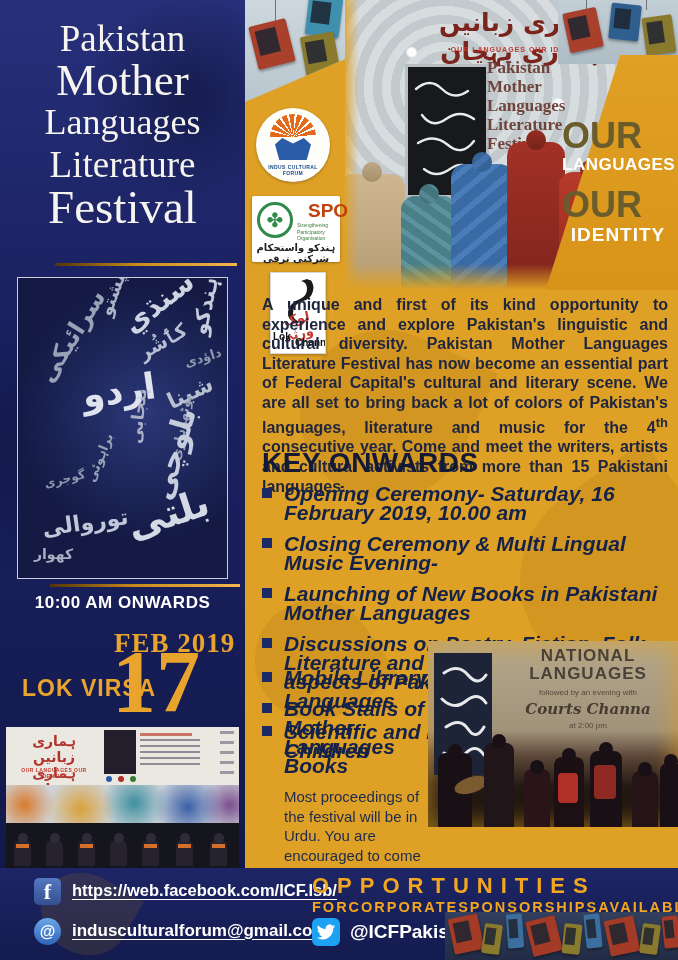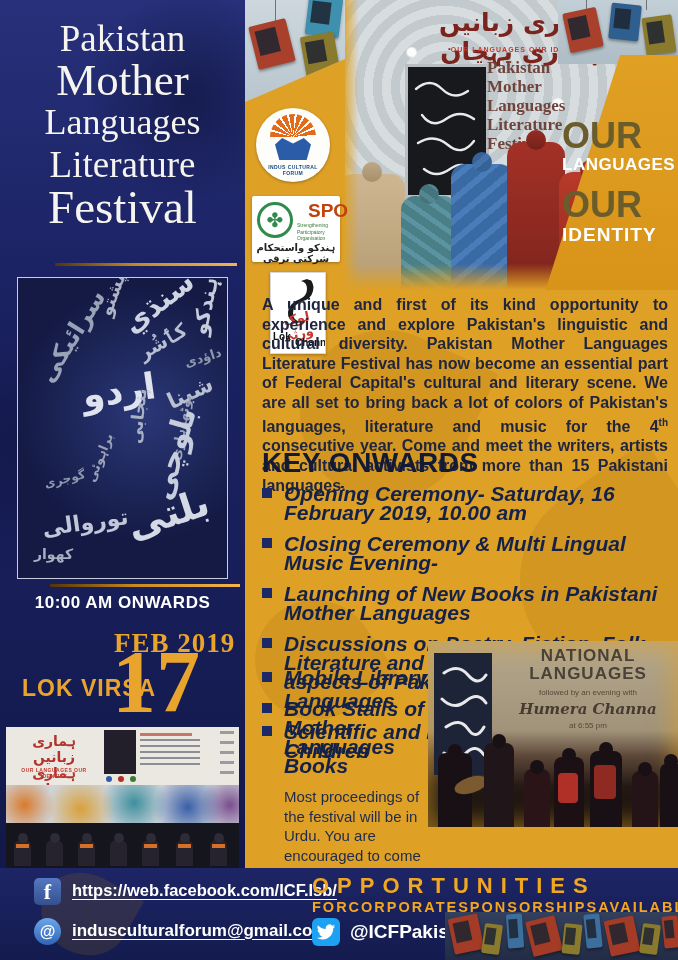--- a/index.html
+++ b/index.html
@@ -178,21 +178,21 @@
     <div class="book" style="left:86px;top:16px;width:30px;height:38px;background:#8a7a2e;transform:rotate(-8deg);">
         <i></i>
       </div>
   </div>
 
   <div class="abs" style="left:540px;top:55px;width:138px;height:235px;background:linear-gradient(180deg,#e0a024,#d89418);clip-path:polygon(58% 0,100% 0,100% 100%,4% 100%);"></div>
   <div class="abs" style="left:562px;top:118px;width:112px;">
     <div style="font-size:36px;font-weight:bold;color:#6b5c2c;line-height:1;">OUR</div>
     <div style="font-size:17px;font-weight:bold;color:#ffffff;letter-spacing:.5px;margin-top:1px;">LANGUAGES</div>
     <div style="font-size:36px;font-weight:bold;color:#6b5c2c;line-height:1;margin-top:12px;">OUR</div>
-    <div style="font-size:19px;font-weight:bold;color:#ffffff;letter-spacing:1px;margin-top:1px;">IDENTITY</div>
+    <div style="font-size:19px;font-weight:bold;color:#ffffff;letter-spacing:1px;margin-top:1px;text-align:center;">IDENTITY</div>
   </div>
 
   <div class="abs" style="left:256px;top:108px;width:74px;height:74px;border-radius:50%;background:#fdfdfa;box-shadow:0 1px 3px rgba(0,0,0,.3);overflow:hidden;">
     <div class="abs" style="left:14px;top:6px;width:46px;height:23px;border-radius:46px 46px 0 0;background:repeating-conic-gradient(from 270deg at 50% 100%, #e26a1a 0 14deg, #fdfdfa 14deg 20deg);"></div>
     <div class="abs" style="left:19px;top:30px;width:36px;height:22px;background:#2a5ca8;clip-path:polygon(0 30%,20% 0,50% 25%,80% 0,100% 30%,88% 100%,12% 100%);"></div>
     <div class="abs" style="left:4px;top:56px;width:66px;text-align:center;font-size:5px;font-weight:bold;color:#1a4a8a;letter-spacing:.4px;">INDUS CULTURAL FORUM</div>
   </div>
 
   <div class="abs" style="left:252px;top:196px;width:88px;height:66px;background:#ffffff;border-radius:2px;box-shadow:0 1px 3px rgba(0,0,0,.3);">
     <div class="abs" style="left:5px;top:6px;width:30px;height:30px;border-radius:50%;border:3px solid #2e8b4a;color:#2e8b4a;font-size:20px;line-height:30px;text-align:center;">✤</div>
@@ -209,21 +209,21 @@
     <svg class="abs" style="left:12px;top:4px;" width="34" height="46" viewBox="0 0 34 46">
       <path d="M24 2 q8 2 6 12 q-2 8 -10 10 q-10 3 -10 12 q0 8 8 9 l-4 1 q-10 -2 -9 -11 q1 -9 12 -13 q7 -3 7 -10 q0 -7 -6 -8 z" fill="#1a1a1a"></path>
       <circle cx="26" cy="6" r="3" fill="#1a1a1a"></circle>
     </svg>
     <div class="abs urdu" style="left:2px;top:38px;width:50px;text-align:center;font-size:13px;font-weight:bold;color:#c23a30;transform:rotate(-12deg);">لوک ورثہ</div>
     <div class="abs" style="left:2px;top:58px;font-size:10px;font-weight:bold;color:#111111;">Lok</div>
     <div class="abs" style="left:24px;top:64px;font-size:10px;font-weight:bold;color:#111111;">Channa</div>
   </div>
 
   <div class="abs intro-text" style="left:262px;top:295px;width:406px;">
-    <span>A unique and first of its kind opportunity to experience and explore Pakistan's linguistic and cultural diversity. Pakistan Mother Languages Literature Festival has now become an essential part of Federal Capital's cultural and literary scene. We are all set to bring back a lot of colors of Pakistan's languages, literature and music for the 4</span><sup style="font-size:10px;">th</sup>
+    <span>A unique and first of its kind opportunity to experience and explore Pakistan's linguistic and cultural diversity. Pakistan Mother Languages Literature Festival has now become an essential part of Federal Capital's cultural and literary scene. We are all set to bring back a lot of colors of Pakistan's languages, literature and music for the 4</span><sup style="font-size:13px;">th</sup>
     <span>consecutive year. Come and meet the writers, artists and cultural activists from more than 15 Pakistani languages.</span>
   </div>
 
   <div class="abs" style="left:262px;top:447px;font-size:28px;font-weight:bold;color:#131a36;letter-spacing:.5px;">KEY ONWARDS</div>
 
   <div class="abs" style="left:262px;top:484px;width:412px;">
     <div class="ev">
         <div class="sq"></div>
       <div class="tx"><span>Opening Ceremony-  Saturday, 16 February 2019,   10.00 am</span></div>
       </div>
@@ -265,22 +265,22 @@
       box-shadow:inset 0 0 22px 6px rgba(223,161,37,.55);">
     <div class="abs" style="left:6px;top:12px;width:58px;height:122px;background:#1d2438;">
       <svg width="58" height="122" viewBox="0 0 58 122">
         <path d="M10 20 q14 -10 24 2 t18 0 M8 46 q12 12 24 2 t20 2 M12 74 q14 -10 22 2 t16 -2 M10 100 q12 10 22 0 t18 2" stroke="#e8e8ea" stroke-width="3" fill="none" stroke-linecap="round"></path>
       </svg>
     </div>
     <div class="abs" style="left:76px;top:6px;width:168px;text-align:center;">
       <div style="font-size:17px;font-weight:bold;color:#4a4238;letter-spacing:1px;line-height:1.05;text-align:center;">NATIONAL</div>
       <div style="font-size:17px;font-weight:bold;color:#4a4238;letter-spacing:1px;line-height:1.05;">LANGUAGES</div>
       <div style="font-size:8px;color:#55493c;margin-top:5px;">followed by an evening with</div>
-      <div style="font-family:'DejaVu Serif',serif;font-style:italic;font-weight:bold;font-size:15px;color:#453b30;margin-top:3px;">Humera Channa</div>
-      <div style="font-size:8px;color:#55493c;margin-top:3px;">at 6:55 pm</div>
+      <div style="font-family:'DejaVu Serif',serif;font-style:italic;font-weight:bold;font-size:15px;color:#453b30;margin-top:3px;">Courts Channa</div>
+      <div style="font-size:8px;color:#55493c;margin-top:3px;">at 2:00 pm</div>
     </div>
     <div class="sil" style="left:10px;width:34px;height:74px;"></div>
     <div class="abs" style="left:26px;bottom:34px;width:34px;height:16px;border-radius:50%;background:#7a5a2e;transform:rotate(-18deg);"></div>
     <div class="sil" style="left:56px;width:30px;height:84px;background:#20161a;"></div>
     <div class="sil" style="left:96px;width:26px;height:58px;background:#2a1418;"></div>
     <div class="sil" style="left:126px;width:30px;height:70px;background:#1c1014;"></div>
     <div class="abs" style="left:130px;bottom:24px;width:20px;height:30px;background:#b03028;border-radius:4px;"></div>
     <div class="sil" style="left:162px;width:32px;height:76px;"></div>
     <div class="abs" style="left:166px;bottom:28px;width:22px;height:34px;background:#8e2a22;border-radius:4px;"></div>
     <div class="sil" style="left:204px;width:26px;height:56px;background:#241418;"></div>

